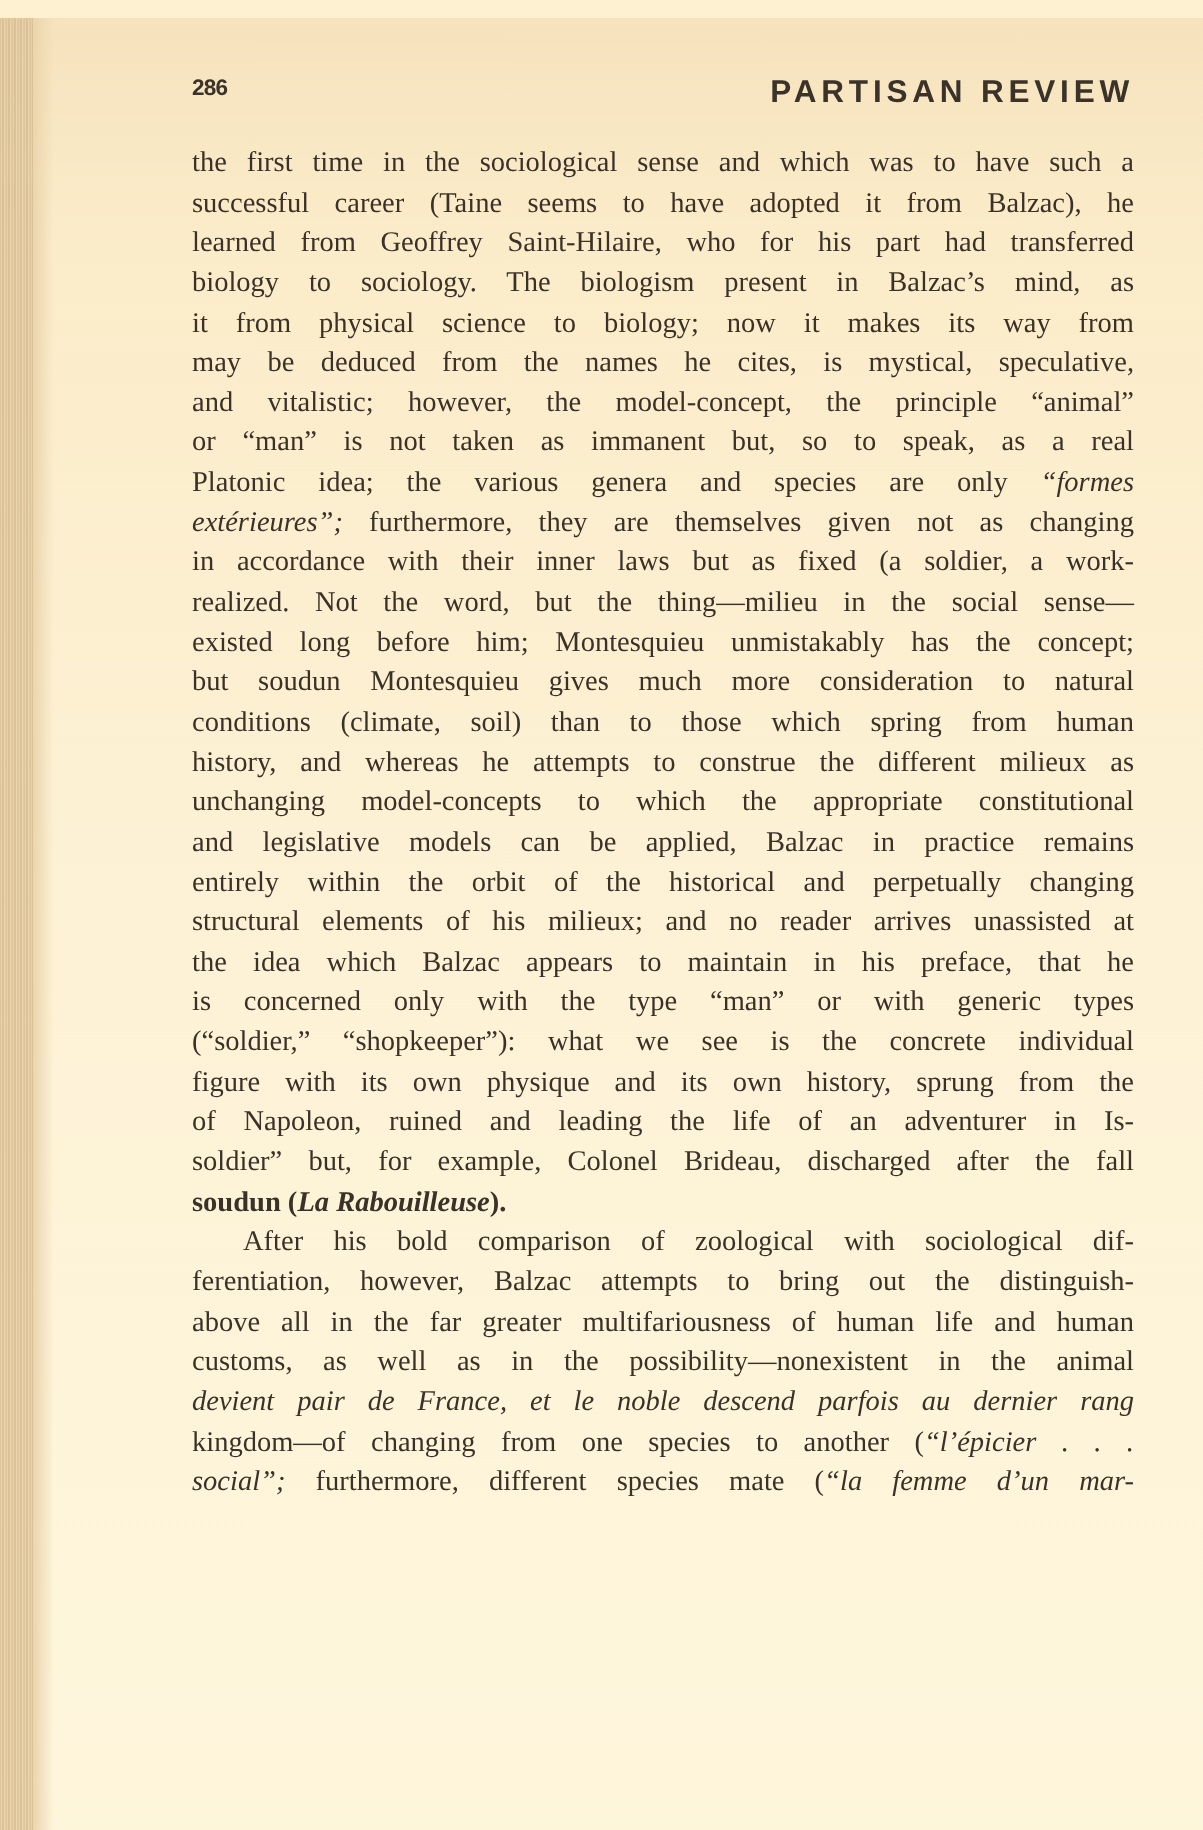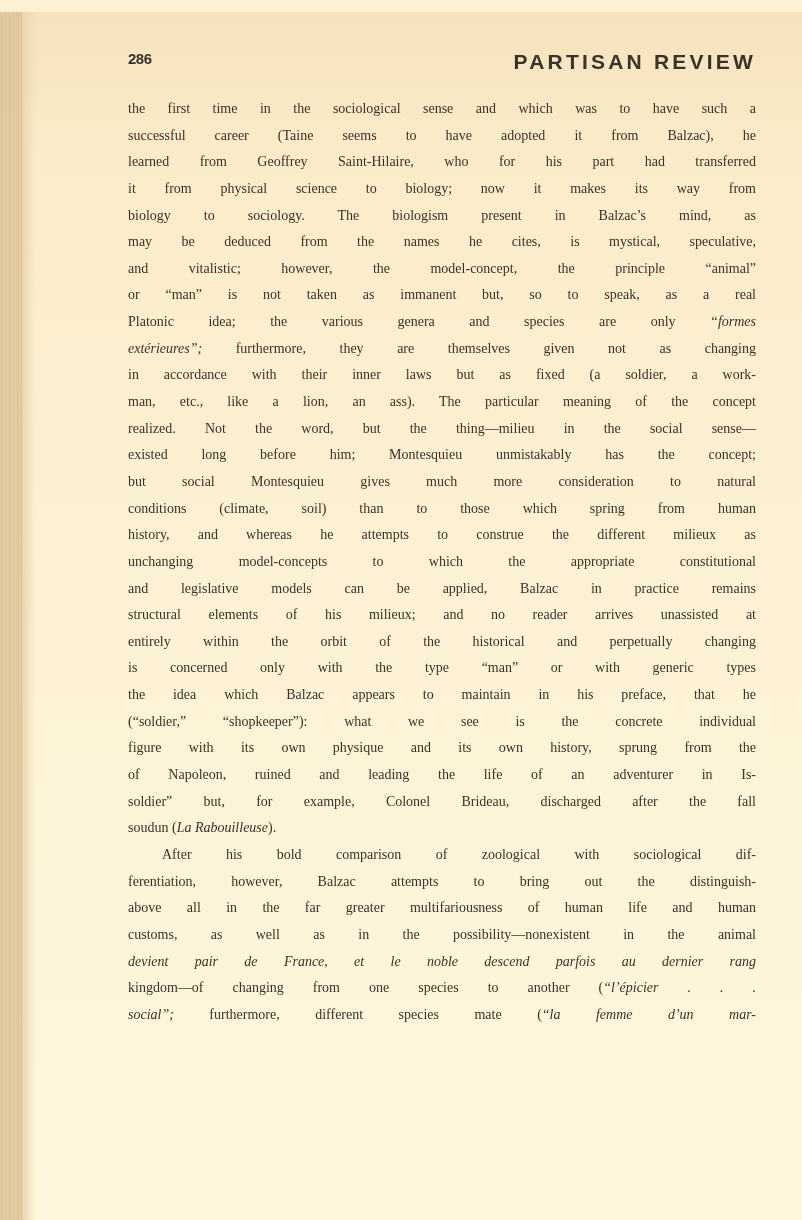--- a/index.html
+++ b/index.html
@@ -26,66 +26,65 @@
   }
   .header {
     position: absolute; left: 128px; top: 38px; width: 628px; height: 24px;
     font-family: "Liberation Sans", "DejaVu Sans", sans-serif;
     font-weight: bold; color: #3b332a;
   }
   .page-number { position: absolute; left: 0; top: 0; font-size: 15px; letter-spacing: -0.5px; }
   .running-title { position: absolute; right: 0; top: 0; font-size: 21px; letter-spacing: 3.2px; }
   .body-text {
     position: absolute; left: 128px; top: 84px; width: 628px;
-    font-size: 14px; line-height: 26.65px;
+    font-size: 19px; line-height: 26.65px;
   }
   .line {
     display: block; height: 26.65px; white-space: nowrap;
     text-align: justify; text-align-last: justify;
   }
-  .line.last { text-align-last: left; }
+  .line.last { text-align-last: left; font-weight: bold; }
   .line.indent { padding-left: 34px; }
   .it { font-style: italic; margin-top: 16px; }
 </style>
 </head>
 <body>
 
 <div class="page">
   <div class="spine"></div>
   <div class="spine-fade"></div>
 
   <div class="header">
     <span class="page-number">286</span>
     <span class="running-title">PARTISAN REVIEW</span>
   </div>
 
   <div class="body-text" id="body-text">
       <span class="line"><span>the first time in the sociological sense and which was to have such a</span></span>
       <span class="line"><span>successful career (Taine seems to have adopted it from Balzac), he</span></span>
       <span class="line"><span>learned from Geoffrey Saint-Hilaire, who for his part had transferred</span></span>
+      <span class="line"><span>biology to sociology. The biologism present in Balzac’s mind, as</span></span>
       <span class="line"><span>it from physical science to biology; now it makes its way from</span></span>
-      <span class="line"><span>biology to sociology. The biologism present in Balzac’s mind, as</span></span>
       <span class="line"><span>may be deduced from the names he cites, is mystical, speculative,</span></span>
       <span class="line"><span>and vitalistic; however, the model-concept, the principle “animal”</span></span>
       <span class="line"><span>or “man” is not taken as immanent but, so to speak, as a real</span></span>
       <span class="line"><span>Platonic idea; the various genera and species are only </span><span class="it">“formes</span></span>
       <span class="line"><span class="it">extérieures”;</span><span> furthermore, they are themselves given not as changing</span></span>
       <span class="line"><span>in accordance with their inner laws but as fixed (a soldier, a work-</span></span>
-      <span class="line"><span>man, etc., like a lion, an ass). The particular meaning of the concept</span></span>
       <span class="line"><span>realized. Not the word, but the thing—milieu in the social sense—</span></span>
       <span class="line"><span>existed long before him; Montesquieu unmistakably has the concept;</span></span>
-      <span class="line"><span>but social Montesquieu gives much more consideration to natural</span></span>
+      <span class="line"><span>but soudun Montesquieu gives much more consideration to natural</span></span>
       <span class="line"><span>conditions (climate, soil) than to those which spring from human</span></span>
       <span class="line"><span>history, and whereas he attempts to construe the different milieux as</span></span>
       <span class="line"><span>unchanging model-concepts to which the appropriate constitutional</span></span>
       <span class="line"><span>and legislative models can be applied, Balzac in practice remains</span></span>
+      <span class="line"><span>entirely within the orbit of the historical and perpetually changing</span></span>
       <span class="line"><span>structural elements of his milieux; and no reader arrives unassisted at</span></span>
-      <span class="line"><span>entirely within the orbit of the historical and perpetually changing</span></span>
+      <span class="line"><span>the idea which Balzac appears to maintain in his preface, that he</span></span>
       <span class="line"><span>is concerned only with the type “man” or with generic types</span></span>
-      <span class="line"><span>the idea which Balzac appears to maintain in his preface, that he</span></span>
       <span class="line"><span>(“soldier,” “shopkeeper”): what we see is the concrete individual</span></span>
       <span class="line"><span>figure with its own physique and its own history, sprung from the</span></span>
       <span class="line"><span>of Napoleon, ruined and leading the life of an adventurer in Is-</span></span>
       <span class="line"><span>soldier” but, for example, Colonel Brideau, discharged after the fall</span></span>
       <span class="line last"><span>soudun (</span><span class="it">La Rabouilleuse</span><span>).</span></span>
       <span class="line indent"><span>After his bold comparison of zoological with sociological dif-</span></span>
       <span class="line"><span>ferentiation, however, Balzac attempts to bring out the distinguish-</span></span>
       <span class="line"><span>above all in the far greater multifariousness of human life and human</span></span>
       <span class="line"><span>customs, as well as in the possibility—nonexistent in the animal</span></span>
       <span class="line"><span class="it">devient pair de France, et le noble descend parfois au dernier rang</span></span>

